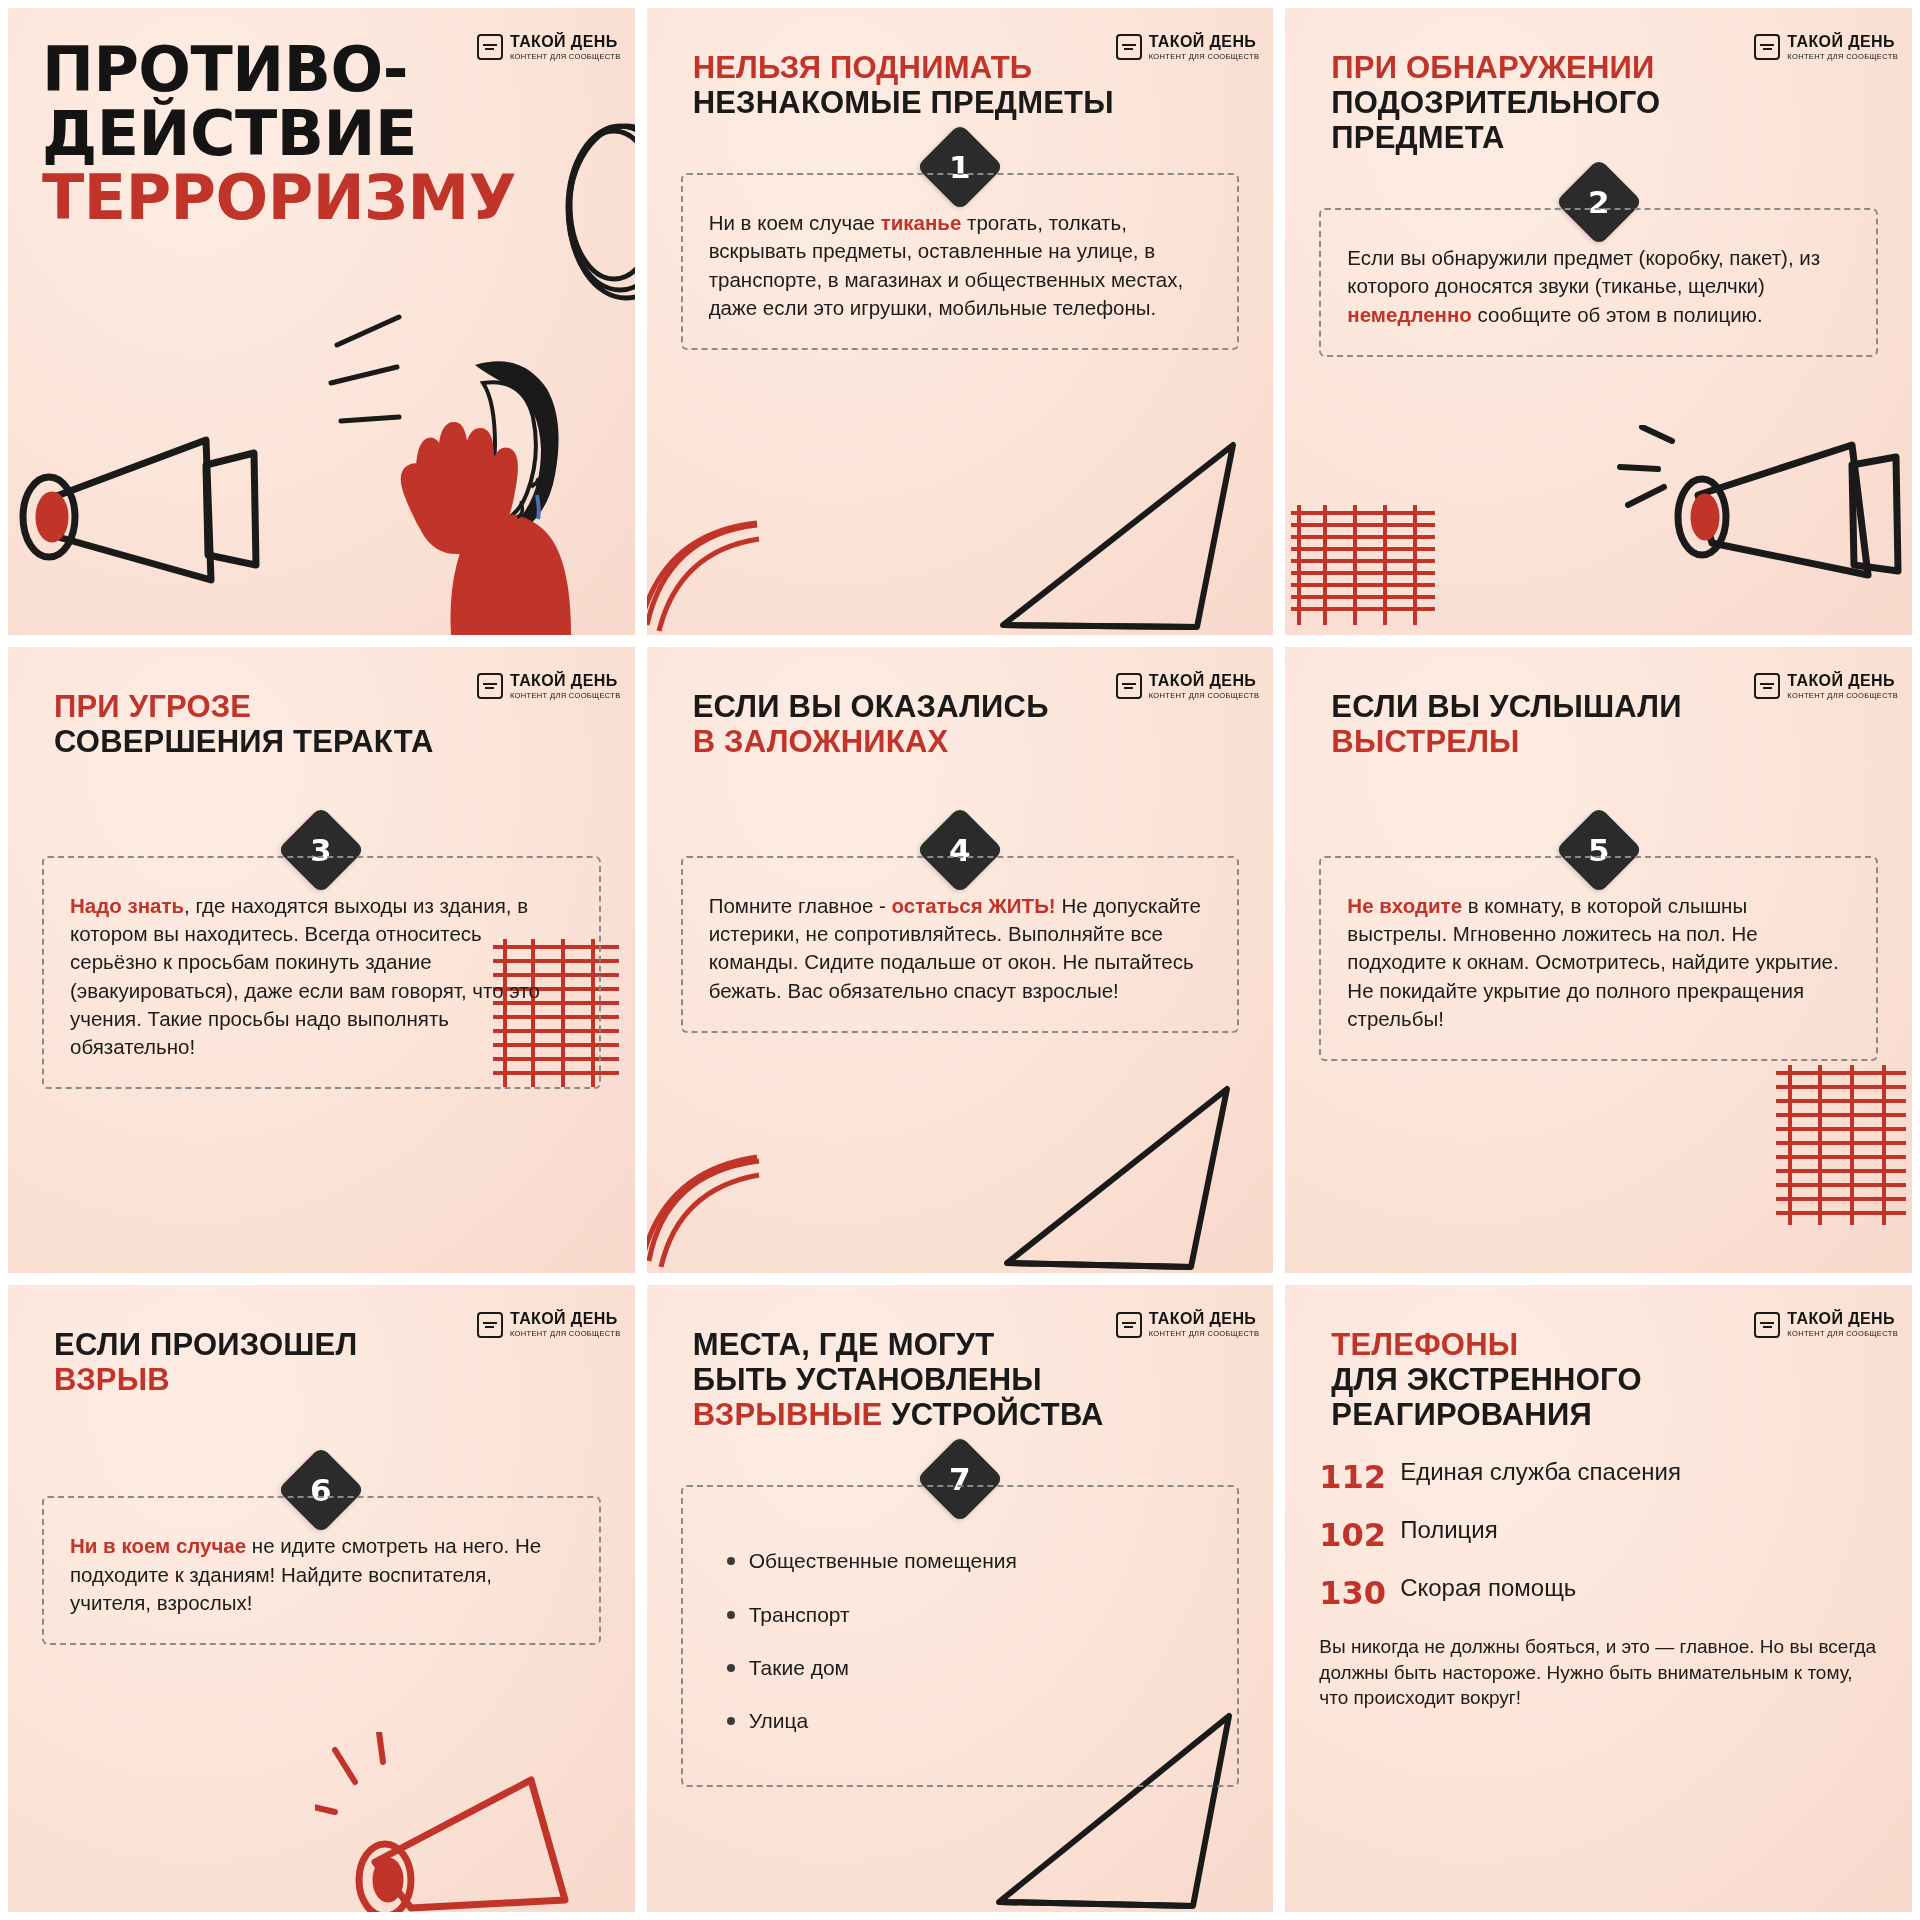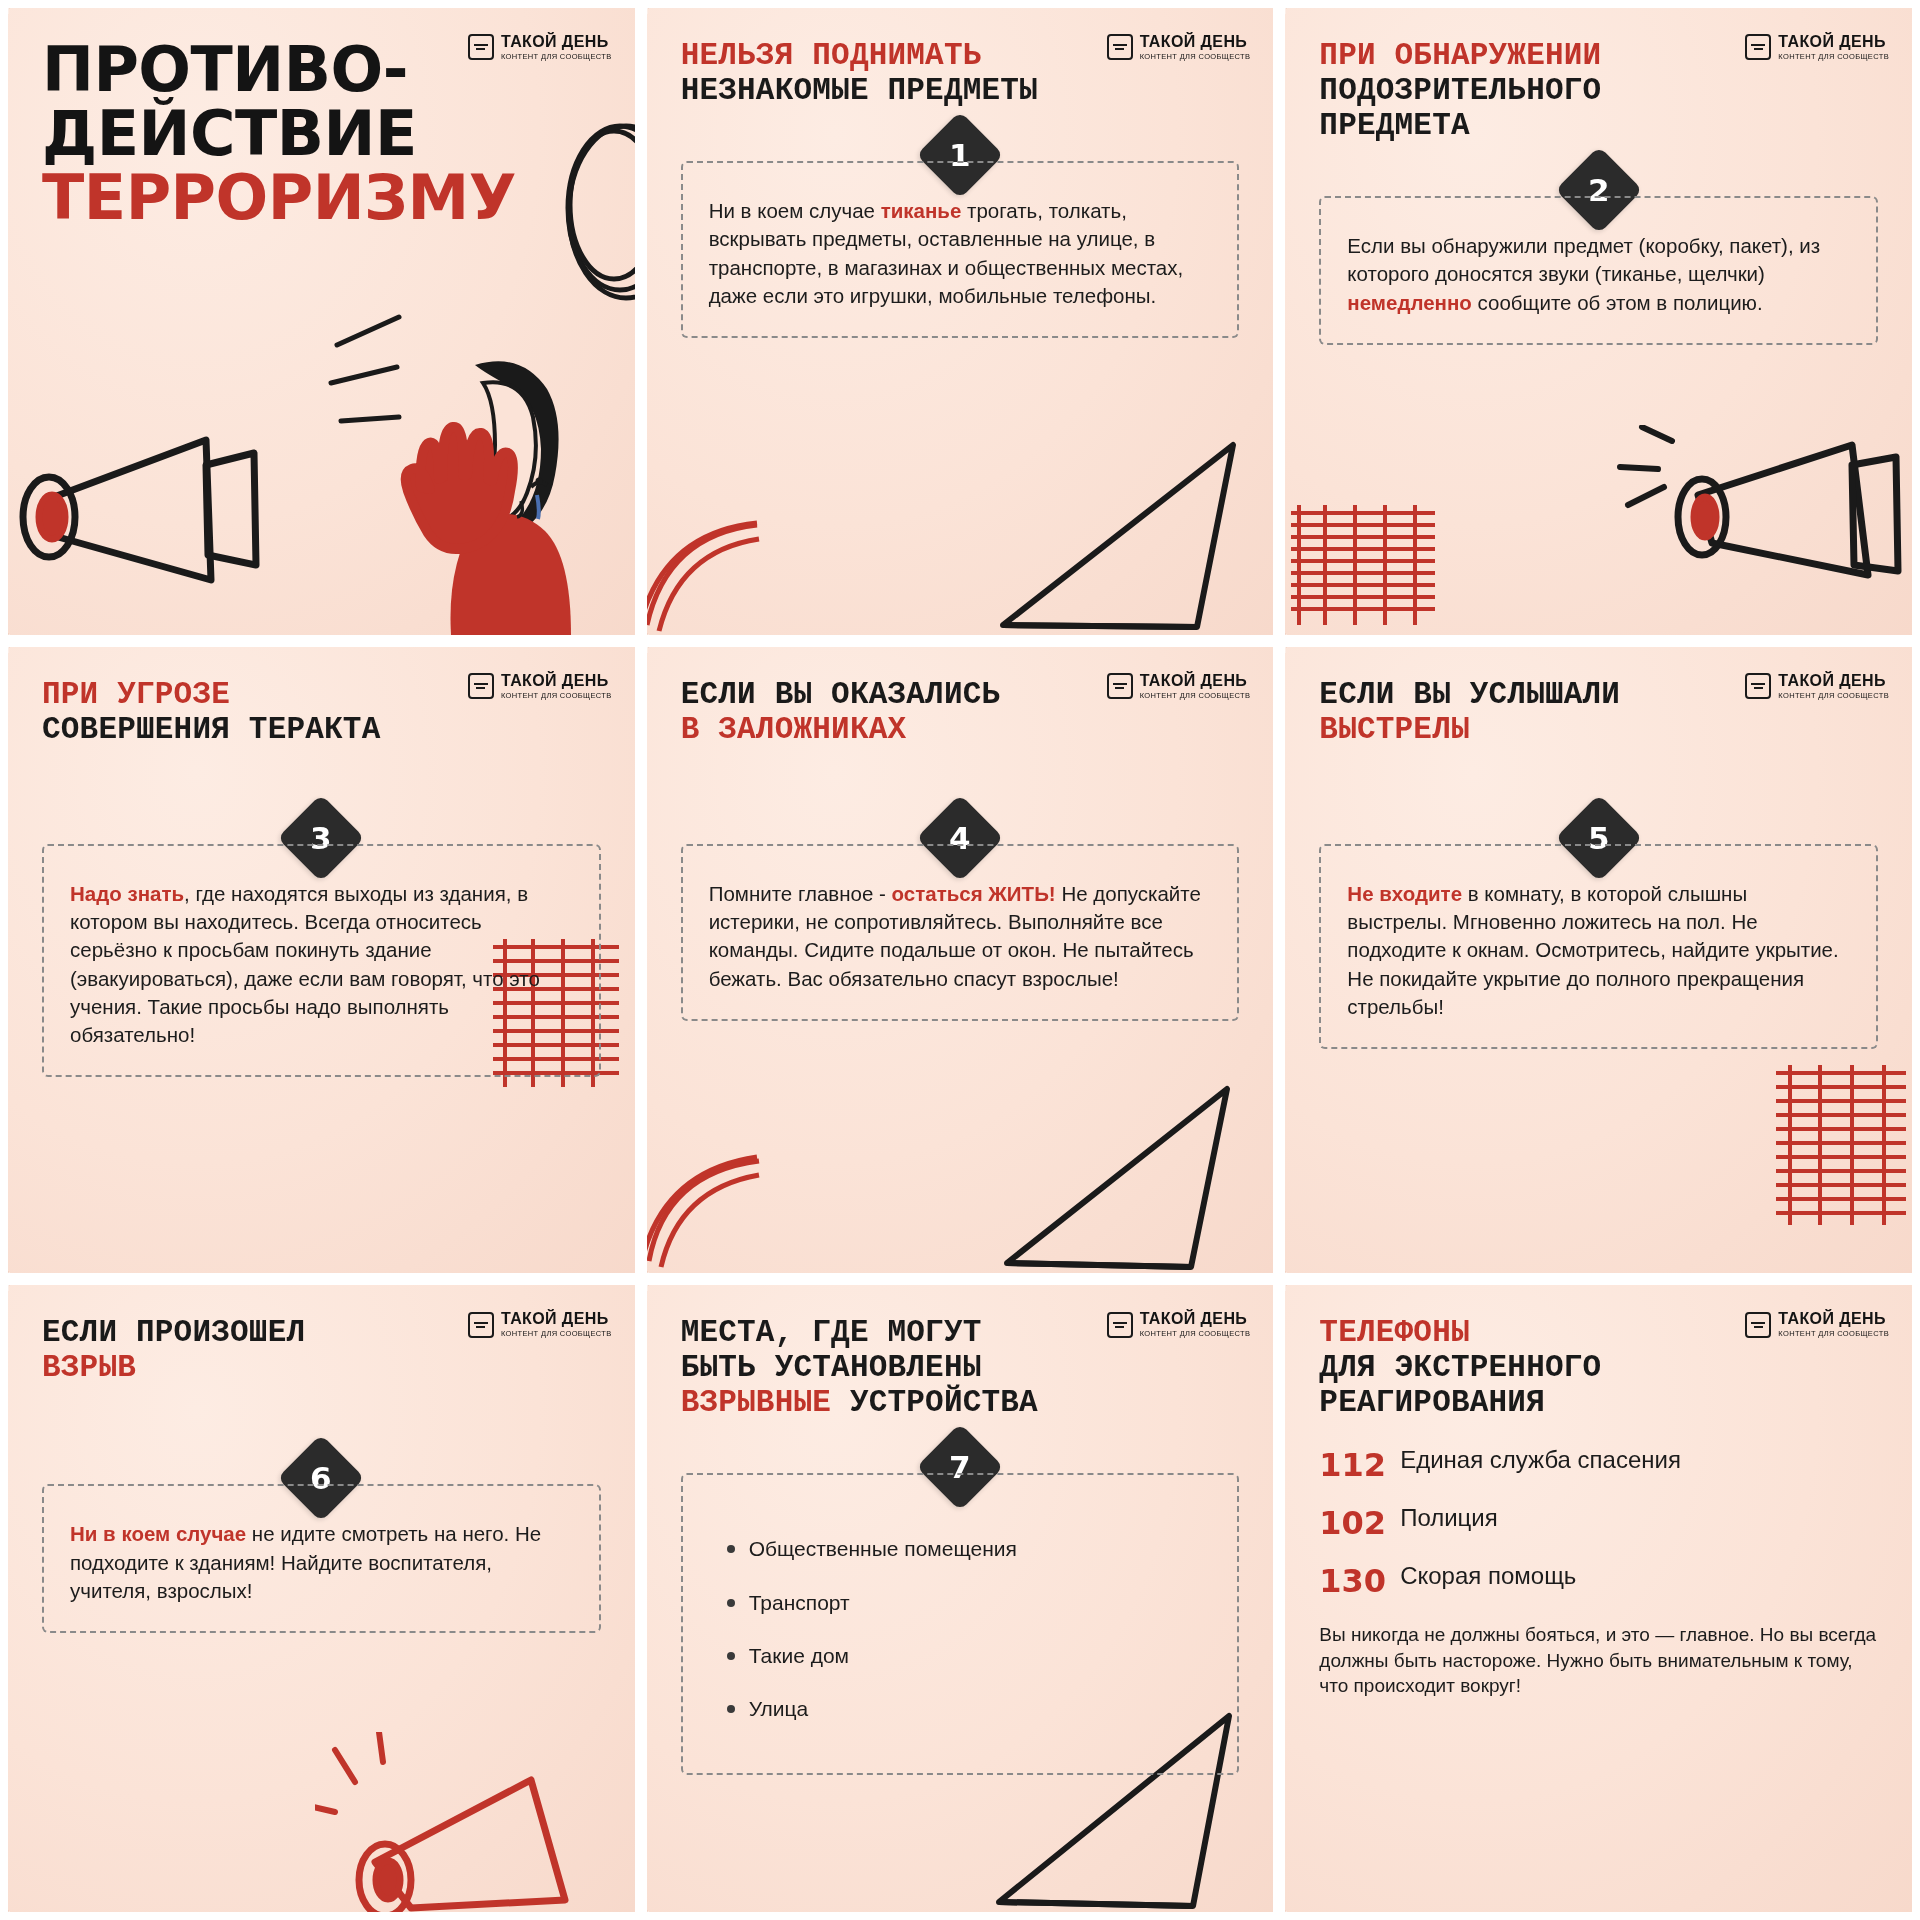--- a/index.html
+++ b/index.html
@@ -45,21 +45,21 @@
       linear-gradient(95deg, rgba(255,255,255,0.35) 0 1px, transparent 1px 70px);
     pointer-events: none;
     opacity: .9;
   }
   .card > * { position: relative; z-index: 2; }
 
   
   .logo {
     position: absolute;
     top: 26px;
-    right: 23px;
+    right: 14px;
     display: flex;
     align-items: center;
     gap: 7px;
     z-index: 5;
   }
   .logo-mark {
     width: 26px; height: 26px;
     border: 2.5px solid #1a1a1a;
     border-radius: 4px;
     display: flex; align-items: center; justify-content: center;
@@ -81,27 +81,27 @@
   }
   .logo-sub {
     font-size: 7.5px;
     letter-spacing: .35px;
     color: #141414;
     margin-top: 3px;
   }
 
   
   h2 {
-    margin: 0;
+    margin: 12px;
     font-size: 31px;
     line-height: 1.13;
     font-weight: bold;
     letter-spacing: .2px;
     text-transform: uppercase;
-    font-family: Liberation Mono, monospace;
+    font-family: Liberation Sans, sans-serif;
     font-stretch: condensed;
     color: #1a1a1a;
     max-width: 78%;
   }
   h2 .red { color: #c0342a; }
   h2 .blk { color: #1a1a1a; }
   .title-big {
     margin: 0;
     font-size: 62px;
     line-height: 1.03;

